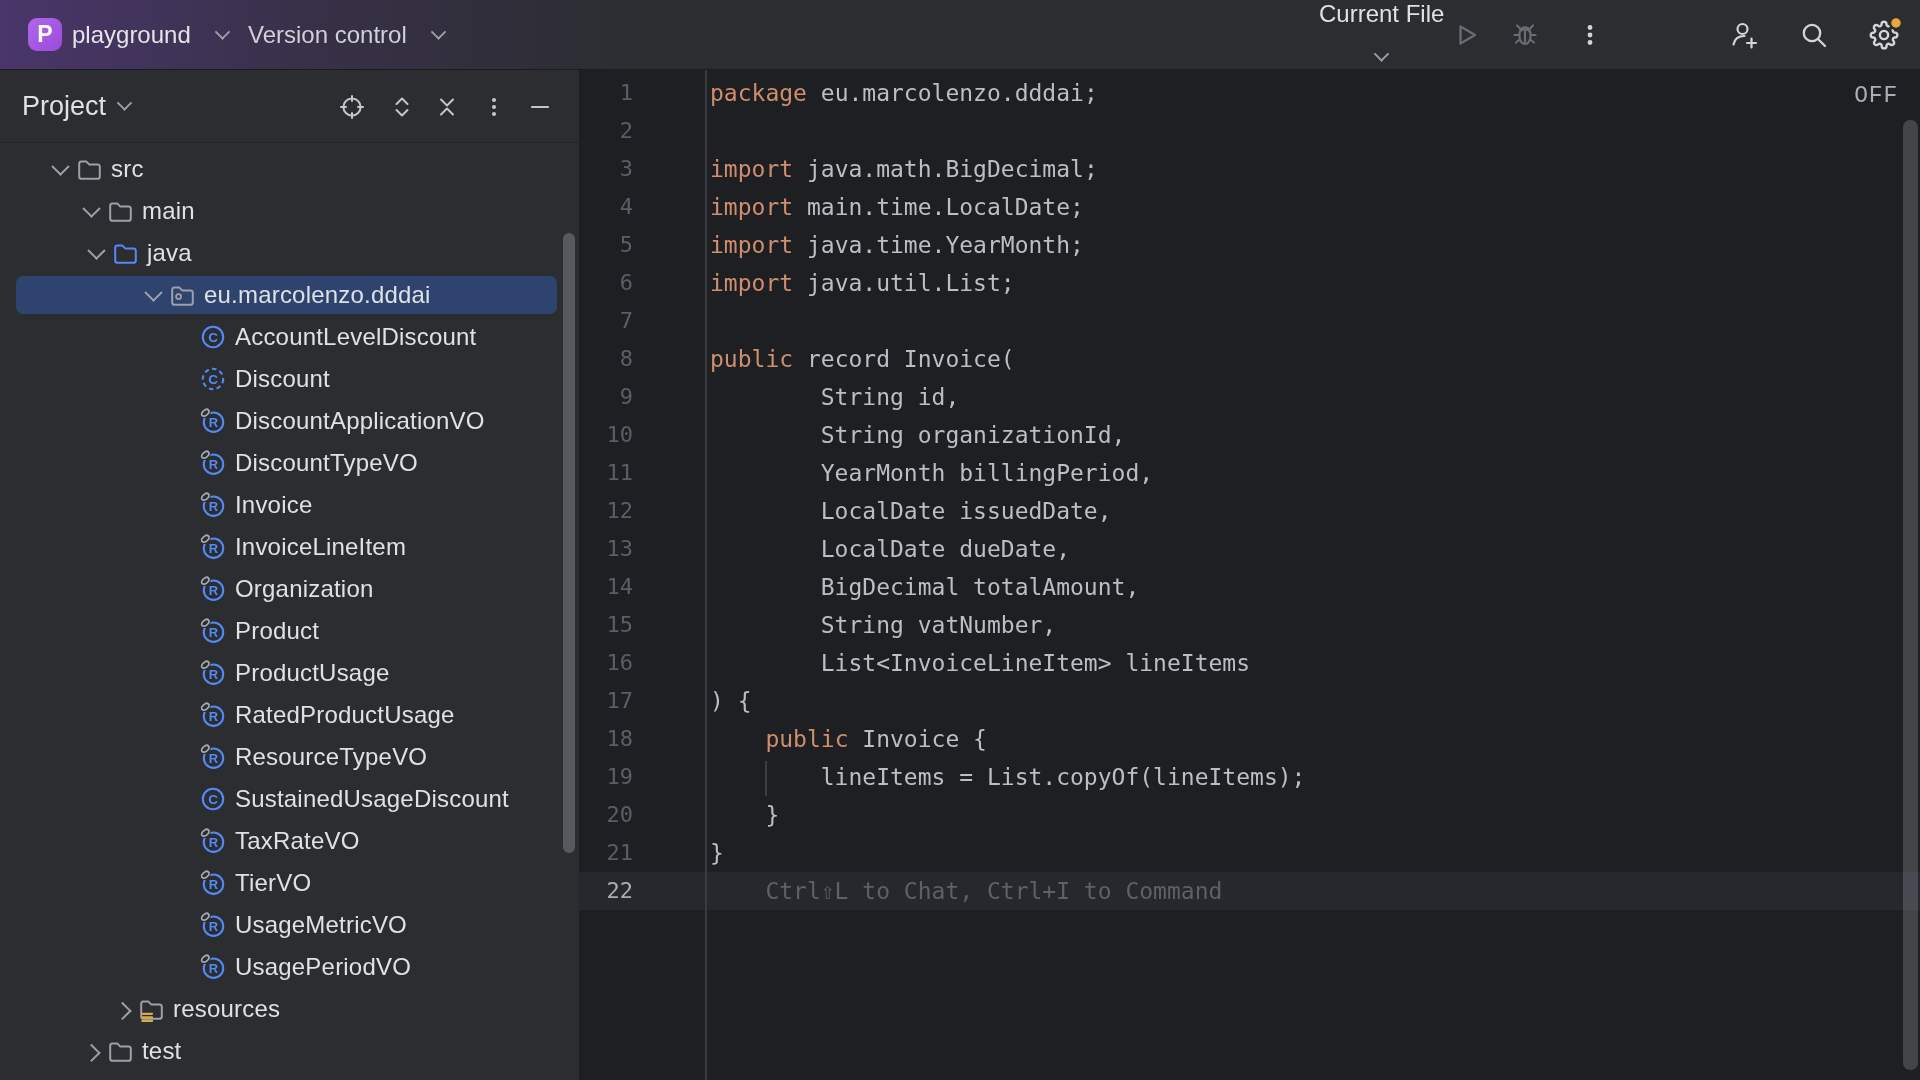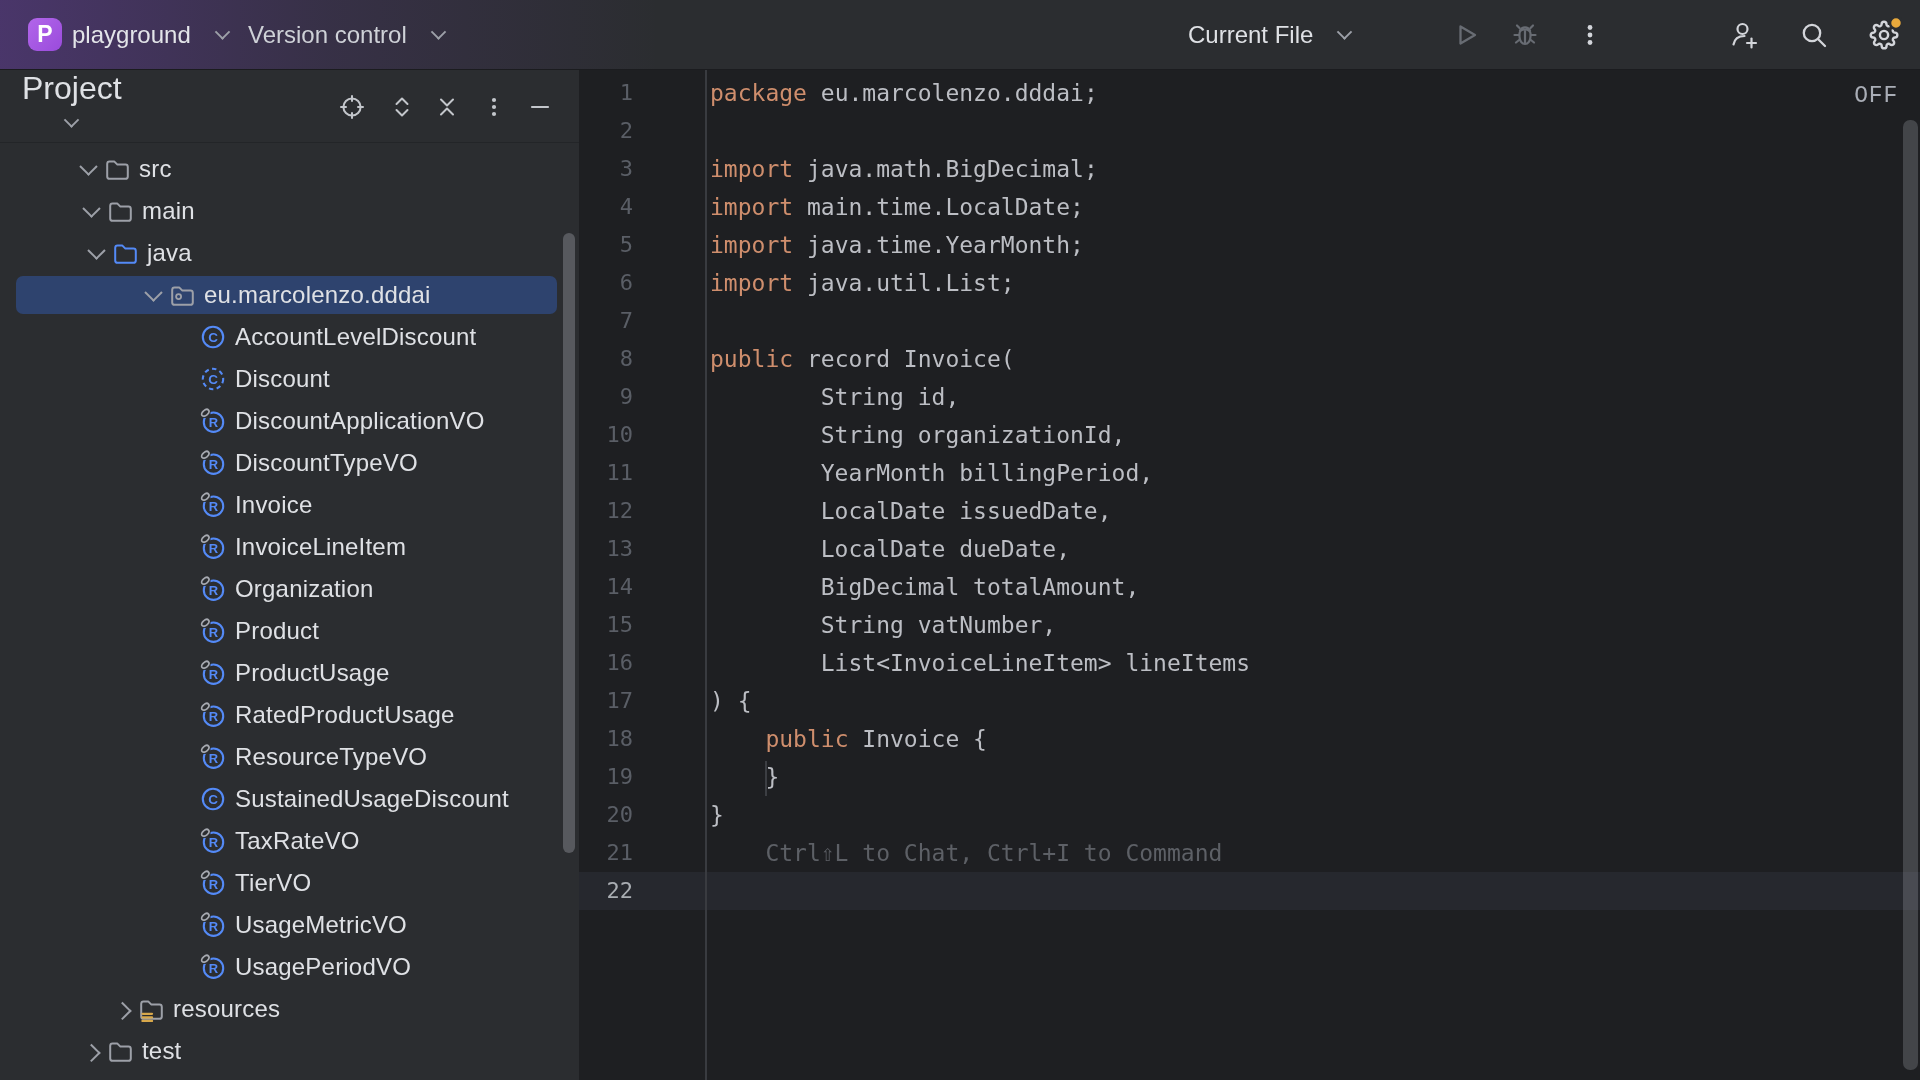--- a/index.html
+++ b/index.html
@@ -10,30 +10,30 @@
   
   .toolbar{position:absolute;left:0;top:0;width:1920px;height:70px;box-sizing:border-box;
     background:linear-gradient(90deg, rgba(116,66,186,.42) 0px, rgba(116,66,186,.16) 330px, rgba(116,66,186,0) 660px), #2b2d30;
     border-bottom:1px solid #1b1c1f;}
   .pbadge{position:absolute;left:28px;top:18px;width:34px;height:33px;border-radius:9px;
     background:linear-gradient(135deg,#b266ea,#9a4bdc);color:#ffffff;font-size:23px;font-weight:700;
     display:flex;align-items:center;justify-content:center;}
   .tb-item{position:absolute;top:0;height:70px;display:flex;align-items:center;gap:26px;font-size:24px;color:#e3e5e9;}
   .tb-playground{left:72px;}
   .tb-vcs{left:248px;color:#ced1d7;}
-  .tb-cf{left:1188px;color:#dfe1e5;}
+  .tb-cf{left:1319px;color:#dfe1e5;flex-direction:column;}
   .chv{width:9px;height:9px;border-right:2px solid #9da0a8;border-bottom:2px solid #9da0a8;display:inline-block;transform:rotate(45deg) translate(-1px,-1px);margin-top:-4px;}
   .icon-btn{position:absolute;top:17px;width:36px;height:36px;display:flex;align-items:center;justify-content:center;}
   .ib-run{left:1448px;}.ib-debug{left:1507px;}.ib-more{left:1572px;}
   .ib-adduser{left:1726px;}.ib-search{left:1796px;}.ib-settings{left:1866px;}
 
   
   .ppanel{position:absolute;left:0;top:70px;width:579px;height:1010px;background:#2b2d30;overflow:hidden;}
   .pp-header{position:absolute;left:0;top:0;width:579px;height:73px;box-sizing:border-box;border-bottom:1px solid #232528;}
-  .pp-title{position:absolute;left:22px;top:0;height:72px;display:flex;align-items:center;gap:13px;font-size:32px;color:#dfe1e5;flex-direction:column;}
+  .pp-title{position:absolute;left:22px;top:0;height:72px;display:flex;align-items:center;gap:13px;font-size:27px;color:#dfe1e5;}
   .hicon{position:absolute;top:21px;width:32px;height:32px;display:flex;align-items:center;justify-content:center;}
   .hi-locate{left:336px;}.hi-expand{left:386px;}.hi-collapse{left:431px;}.hi-more{left:478px;}.hi-hide{left:524px;}
 
   #tree{position:absolute;left:0;top:78px;width:579px;}
   .trow{position:relative;height:42px;display:flex;align-items:center;box-sizing:border-box;}
   .sel{position:absolute;left:16px;right:22px;top:2px;bottom:2px;background:#2e436e;border-radius:7px;}
   .chvbox{width:24px;height:24px;display:flex;align-items:center;justify-content:center;flex:none;position:relative;z-index:1;}
   .chv-t{width:11px;height:11px;border-right:2px solid #9da0a8;border-bottom:2px solid #9da0a8;display:block;}
   .chv-t.open{transform:rotate(45deg) translate(-2px,-2px);}
   .chv-t.closed{transform:rotate(-45deg) translate(-1px,1px);}
@@ -183,21 +183,21 @@
         </svg>
       </button>
       <button class="hicon hi-hide">
         <svg width="30" height="30" viewBox="0 0 30 30">
           <path d="M7 15 h16" fill="none" stroke="#c3c6cb" stroke-width="2.2" stroke-linecap="round"></path>
         </svg>
       </button>
     </div>
 
     <div id="tree">
-        <div class="trow" style="padding-left: 76px;">
+        <div class="trow" style="padding-left: 48px;">
           <span class="chvbox">
             <i class="chv-t open"></i>
           </span>
           <svg class="ticon" viewBox="0 0 26 26">
     <path d="M3.2 8 q0-2.4 2.4-2.4 h4.8 l3 3 h8 q2.4 0 2.4 2.4 v9.4 q0 2.4 -2.4 2.4 H5.6 q-2.4 0 -2.4 -2.4 z" fill="none" stroke="#9da0a8" stroke-width="2" stroke-linejoin="round"></path>
   </svg>
           <span class="tlbl">src</span>
         </div>
         <div class="trow" style="padding-left: 79px;">
           <span class="chvbox">
@@ -448,20 +448,21 @@
         <div class="cline"><span class="s-p">        String id,</span></div>
         <div class="cline"><span class="s-p">        String organizationId,</span></div>
         <div class="cline"><span class="s-p">        YearMonth billingPeriod,</span></div>
         <div class="cline"><span class="s-p">        LocalDate issuedDate,</span></div>
         <div class="cline"><span class="s-p">        LocalDate dueDate,</span></div>
         <div class="cline"><span class="s-p">        BigDecimal totalAmount,</span></div>
         <div class="cline"><span class="s-p">        String vatNumber,</span></div>
         <div class="cline"><span class="s-p">        List&lt;InvoiceLineItem&gt; lineItems</span></div>
         <div class="cline"><span class="s-p">) {</span></div>
         <div class="cline"><span class="s-p">    </span><span class="s-k">public</span><span class="s-p"> Invoice {</span></div>
+        <div class="cline"><span class="s-p">        lineItems = List.copyOf(lineItems);</span></div>
         <div class="cline"><span class="s-p">    }</span></div>
         <div class="cline"><span class="s-p">}</span></div>
         <div class="cline"><span class="s-g">    Ctrl⇧L to Chat, Ctrl+I to Command</span></div>
       </div>
     <div class="iguide"></div>
     <div class="off">OFF</div>
     <div class="ed-sb"></div>
   </main>
 
 </div>

